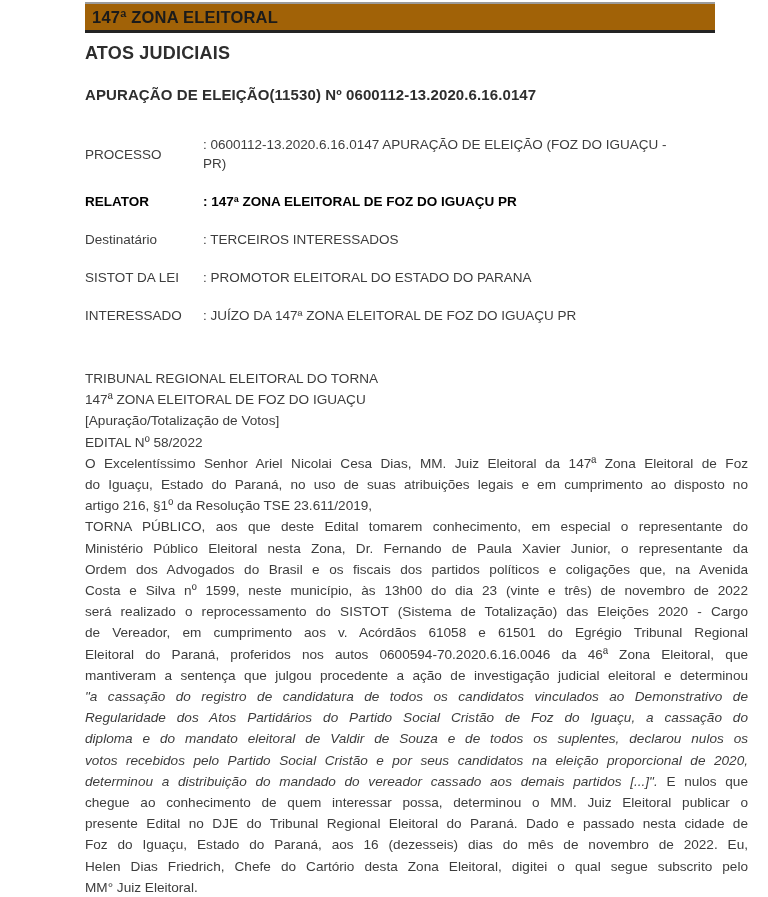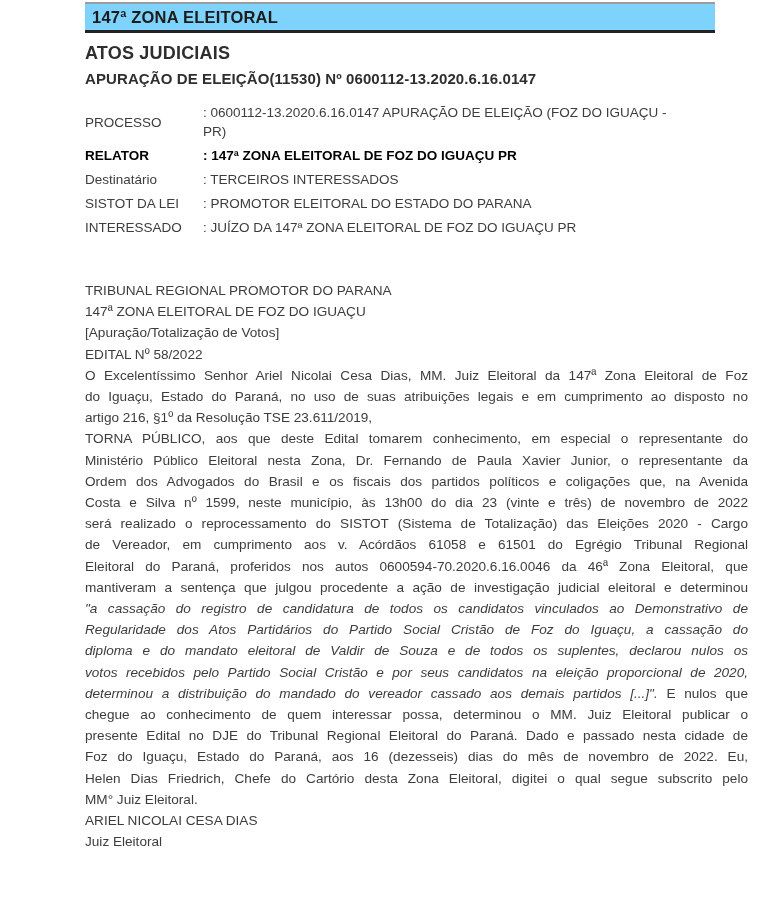--- a/index.html
+++ b/index.html
@@ -17,48 +17,48 @@
   }
   .doc {
     position: relative;
     margin-left: 85px;
     width: 663px;
   }
   .zone-bar {
     margin-top: 2px;
     width: 630px;
     box-sizing: border-box;
-    background: #7dd3fc;
+    background: #a16207;
     border-top: 2px solid #9c9c9c;
     border-bottom: 3px solid #232323;
     padding: 4px 0 3px 7px;
     font-weight: bold;
     font-size: 16.5px;
     letter-spacing: 0.2px;
     color: #1b1b1b;
   }
   .atos-heading {
     margin-top: 10px;
     font-size: 18px;
     font-weight: bold;
     color: #2e2e2e;
     letter-spacing: 0.2px;
   }
   .case-title {
-    margin-top: 6px;
+    margin-top: 22px;
     font-size: 15px;
     font-weight: bold;
     color: #2e2e2e;
     letter-spacing: 0.1px;
   }
   .meta {
-    margin-top: 16px;
+    margin-top: 32px;
     display: grid;
     grid-template-columns: 118px 1fr;
-    row-gap: 5px;
+    row-gap: 19px;
     font-size: 13.5px;
     line-height: 19px;
     align-items: center;
   }
   .meta .m-label { white-space: nowrap; }
   .meta .m-value { }
   .meta .m-value .vline { }
   .bold { font-weight: bold; color: #000000; }
   .body-block {
     margin-top: 43px;
@@ -100,21 +100,21 @@
     <div class="m-value">: TERCEIROS INTERESSADOS</div>
 
     <div class="m-label">SISTOT DA LEI</div>
     <div class="m-value">: PROMOTOR ELEITORAL DO ESTADO DO PARANA</div>
 
     <div class="m-label">INTERESSADO</div>
     <div class="m-value">: JUÍZO DA 147ª ZONA ELEITORAL DE FOZ DO IGUAÇU PR</div>
   </div>
 
   <div class="body-block">
-    <div class="bl">TRIBUNAL REGIONAL PROMOTOR DO PARANA</div>
+    <div class="bl">TRIBUNAL REGIONAL ELEITORAL DO TORNA</div>
     <div class="bl">147ª ZONA ELEITORAL DE FOZ DO IGUAÇU</div>
     <div class="bl">[Apuração/Totalização de Votos]</div>
     <div class="bl">EDITAL Nº 58/2022</div>
 
     <div class="bl jl">O Excelentíssimo Senhor Ariel Nicolai Cesa Dias, MM. Juiz Eleitoral da 147ª Zona Eleitoral de Foz</div>
     <div class="bl jl">do Iguaçu, Estado do Paraná, no uso de suas atribuições legais e em cumprimento ao disposto no</div>
     <div class="bl">artigo 216, §1º da Resolução TSE 23.611/2019,</div>
 
     <div class="bl jl">TORNA PÚBLICO, aos que deste Edital tomarem conhecimento, em especial o representante do</div>
     <div class="bl jl">Ministério Público Eleitoral nesta Zona, Dr. Fernando de Paula Xavier Junior, o representante da</div>

